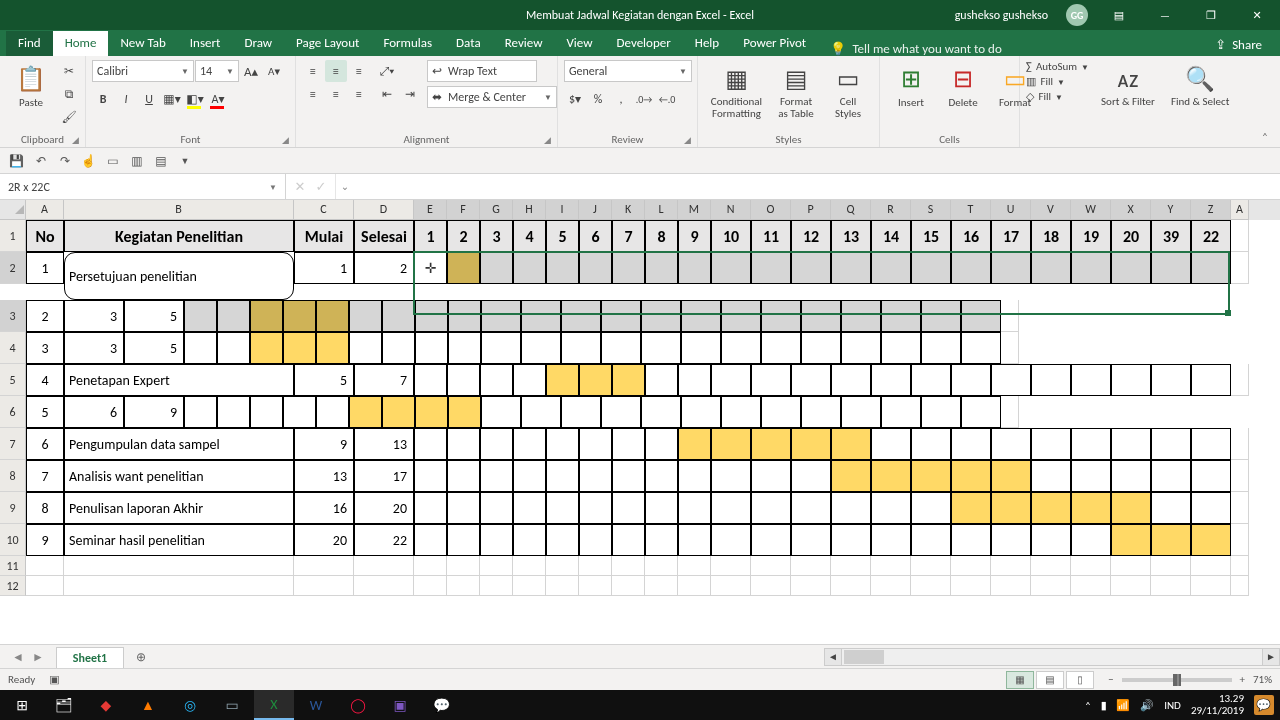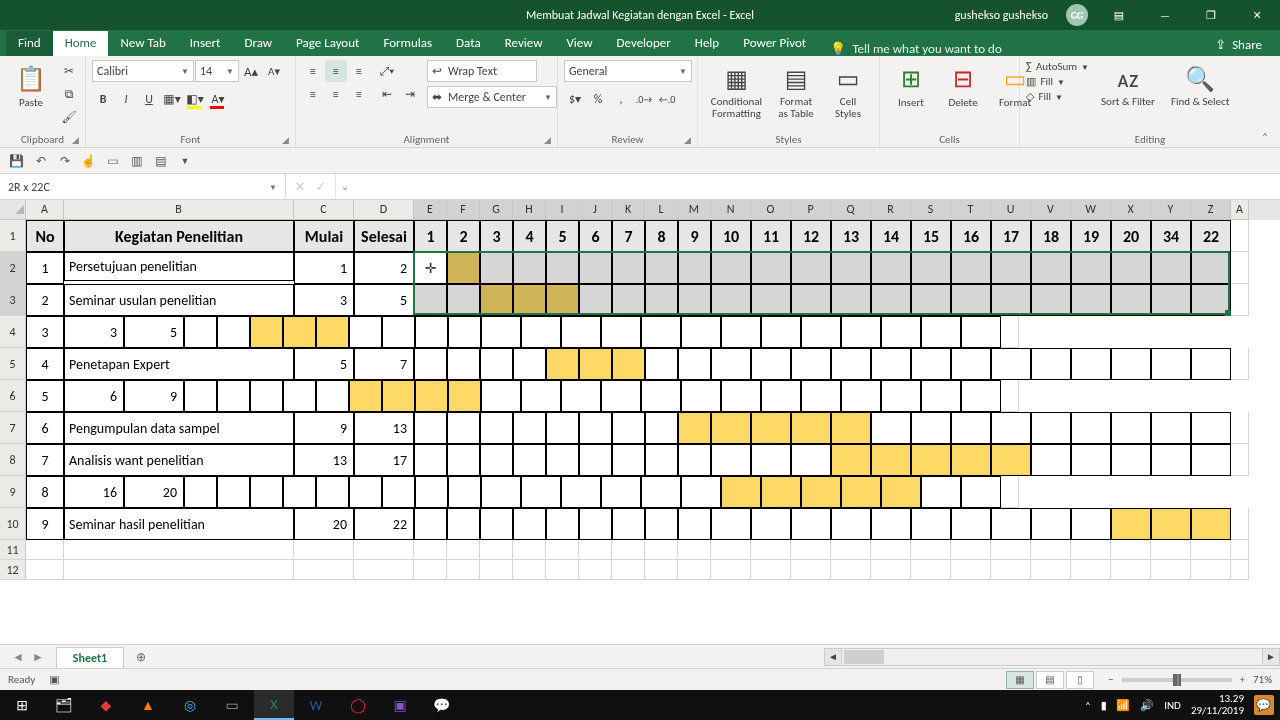--- a/index.html
+++ b/index.html
@@ -302,21 +302,20 @@
       </div>
       <div class="ribbtn big">
           <div class="ico">ᴀᴢ</div>
           <span style="text-align:center;font-size:11px;line-height:1.1">Sort &amp; Filter</span>
         </div>
       <div class="ribbtn big">
           <div class="ico">🔍</div>
           <span style="text-align:center;font-size:11px;line-height:1.1">Find &amp; Select</span>
         </div>
     </div>
-    <div class="label"><span>Editing</span></div>
   </div>
 
   <div class="ribhide">˄</div>
 </div>
 
 <div class="qat">
   <div class="minibtn">💾</div>
   <div class="minibtn">↶</div>
   <div class="minibtn">↷</div>
   <div class="minibtn">☝</div>
@@ -389,28 +388,28 @@
         <div class="cell hd" style="width: 40px; height: 32px;">11</div>
         <div class="cell hd" style="width: 40px; height: 32px;">12</div>
         <div class="cell hd" style="width: 40px; height: 32px;">13</div>
         <div class="cell hd" style="width: 40px; height: 32px;">14</div>
         <div class="cell hd" style="width: 40px; height: 32px;">15</div>
         <div class="cell hd" style="width: 40px; height: 32px;">16</div>
         <div class="cell hd" style="width: 40px; height: 32px;">17</div>
         <div class="cell hd" style="width: 40px; height: 32px;">18</div>
         <div class="cell hd" style="width: 40px; height: 32px;">19</div>
         <div class="cell hd" style="width: 40px; height: 32px;">20</div>
-        <div class="cell hd" style="width: 40px; height: 32px;">34</div>
+        <div class="cell hd" style="width: 40px; height: 32px;">39</div>
         <div class="cell hd" style="width: 40px; height: 32px;">22</div>
         <div class="cell " style="width: 18px; height: 32px;"></div>
       </div>
       <div class="row">
         <div class="rowhdr sel" style="height: 32px;">2</div>
         <div class="cell thk num" style="width: 38px; height: 32px;">1</div>
-        <div class="cell thk txt" style="width: 230px; height: 29px;">Persetujuan penelitian</div>
+        <div class="cell thk txt" style="width: 230px; height: 48px; border-radius: 11px;">Persetujuan penelitian</div>
         <div class="cell thk rn" style="width: 60px; height: 32px;">1</div>
         <div class="cell thk rn" style="width: 60px; height: 32px;">2</div>
         <div class="cell thk gold activecell" style="width: 33px; height: 32px; background: rgb(255, 255, 255);"></div>
         <div class="cell thk gold selov" style="width: 33px; height: 32px;"></div>
         <div class="cell thk selov" style="width: 33px; height: 32px;"></div>
         <div class="cell thk selov" style="width: 33px; height: 32px;"></div>
         <div class="cell thk selov" style="width: 33px; height: 32px;"></div>
         <div class="cell thk selov" style="width: 33px; height: 32px;"></div>
         <div class="cell thk selov" style="width: 33px; height: 32px;"></div>
         <div class="cell thk selov" style="width: 33px; height: 32px;"></div>
@@ -426,21 +425,20 @@
         <div class="cell thk selov" style="width: 40px; height: 32px;"></div>
         <div class="cell thk selov" style="width: 40px; height: 32px;"></div>
         <div class="cell thk selov" style="width: 40px; height: 32px;"></div>
         <div class="cell thk selov" style="width: 40px; height: 32px;"></div>
         <div class="cell thk selov" style="width: 40px; height: 32px;"></div>
         <div class="cell " style="width: 18px; height: 32px;"></div>
       </div>
       <div class="row">
         <div class="rowhdr sel" style="height: 32px;">3</div>
         <div class="cell thk num" style="width: 38px; height: 32px;">2</div>
-        <div class="cell thk txt" style="width: 230px; height: 32px;">Seminar usulan penelitian</div>
         <div class="cell thk rn" style="width: 60px; height: 32px;">3</div>
         <div class="cell thk rn" style="width: 60px; height: 32px;">5</div>
         <div class="cell thk selov" style="width: 33px; height: 32px;"></div>
         <div class="cell thk selov" style="width: 33px; height: 32px;"></div>
         <div class="cell thk gold selov" style="width: 33px; height: 32px;"></div>
         <div class="cell thk gold selov" style="width: 33px; height: 32px;"></div>
         <div class="cell thk gold selov" style="width: 33px; height: 32px;"></div>
         <div class="cell thk selov" style="width: 33px; height: 32px;"></div>
         <div class="cell thk selov" style="width: 33px; height: 32px;"></div>
         <div class="cell thk selov" style="width: 33px; height: 32px;"></div>
@@ -604,20 +602,21 @@
         <div class="cell thk" style="width: 40px; height: 32px;"></div>
         <div class="cell thk" style="width: 40px; height: 32px;"></div>
         <div class="cell thk" style="width: 40px; height: 32px;"></div>
         <div class="cell thk" style="width: 40px; height: 32px;"></div>
         <div class="cell thk" style="width: 40px; height: 32px;"></div>
         <div class="cell " style="width: 18px; height: 32px;"></div>
       </div>
       <div class="row">
         <div class="rowhdr" style="height: 32px;">9</div>
         <div class="cell thk num" style="width: 38px; height: 32px;">8</div>
+        <div class="cell thk txt" style="width: 230px; height: 32px;">Penulisan laporan Akhir</div>
         <div class="cell thk rn" style="width: 60px; height: 32px;">16</div>
         <div class="cell thk rn" style="width: 60px; height: 32px;">20</div>
         <div class="cell thk" style="width: 33px; height: 32px;"></div>
         <div class="cell thk" style="width: 33px; height: 32px;"></div>
         <div class="cell thk" style="width: 33px; height: 32px;"></div>
         <div class="cell thk" style="width: 33px; height: 32px;"></div>
         <div class="cell thk" style="width: 33px; height: 32px;"></div>
         <div class="cell thk" style="width: 33px; height: 32px;"></div>
         <div class="cell thk" style="width: 33px; height: 32px;"></div>
         <div class="cell thk" style="width: 33px; height: 32px;"></div>

